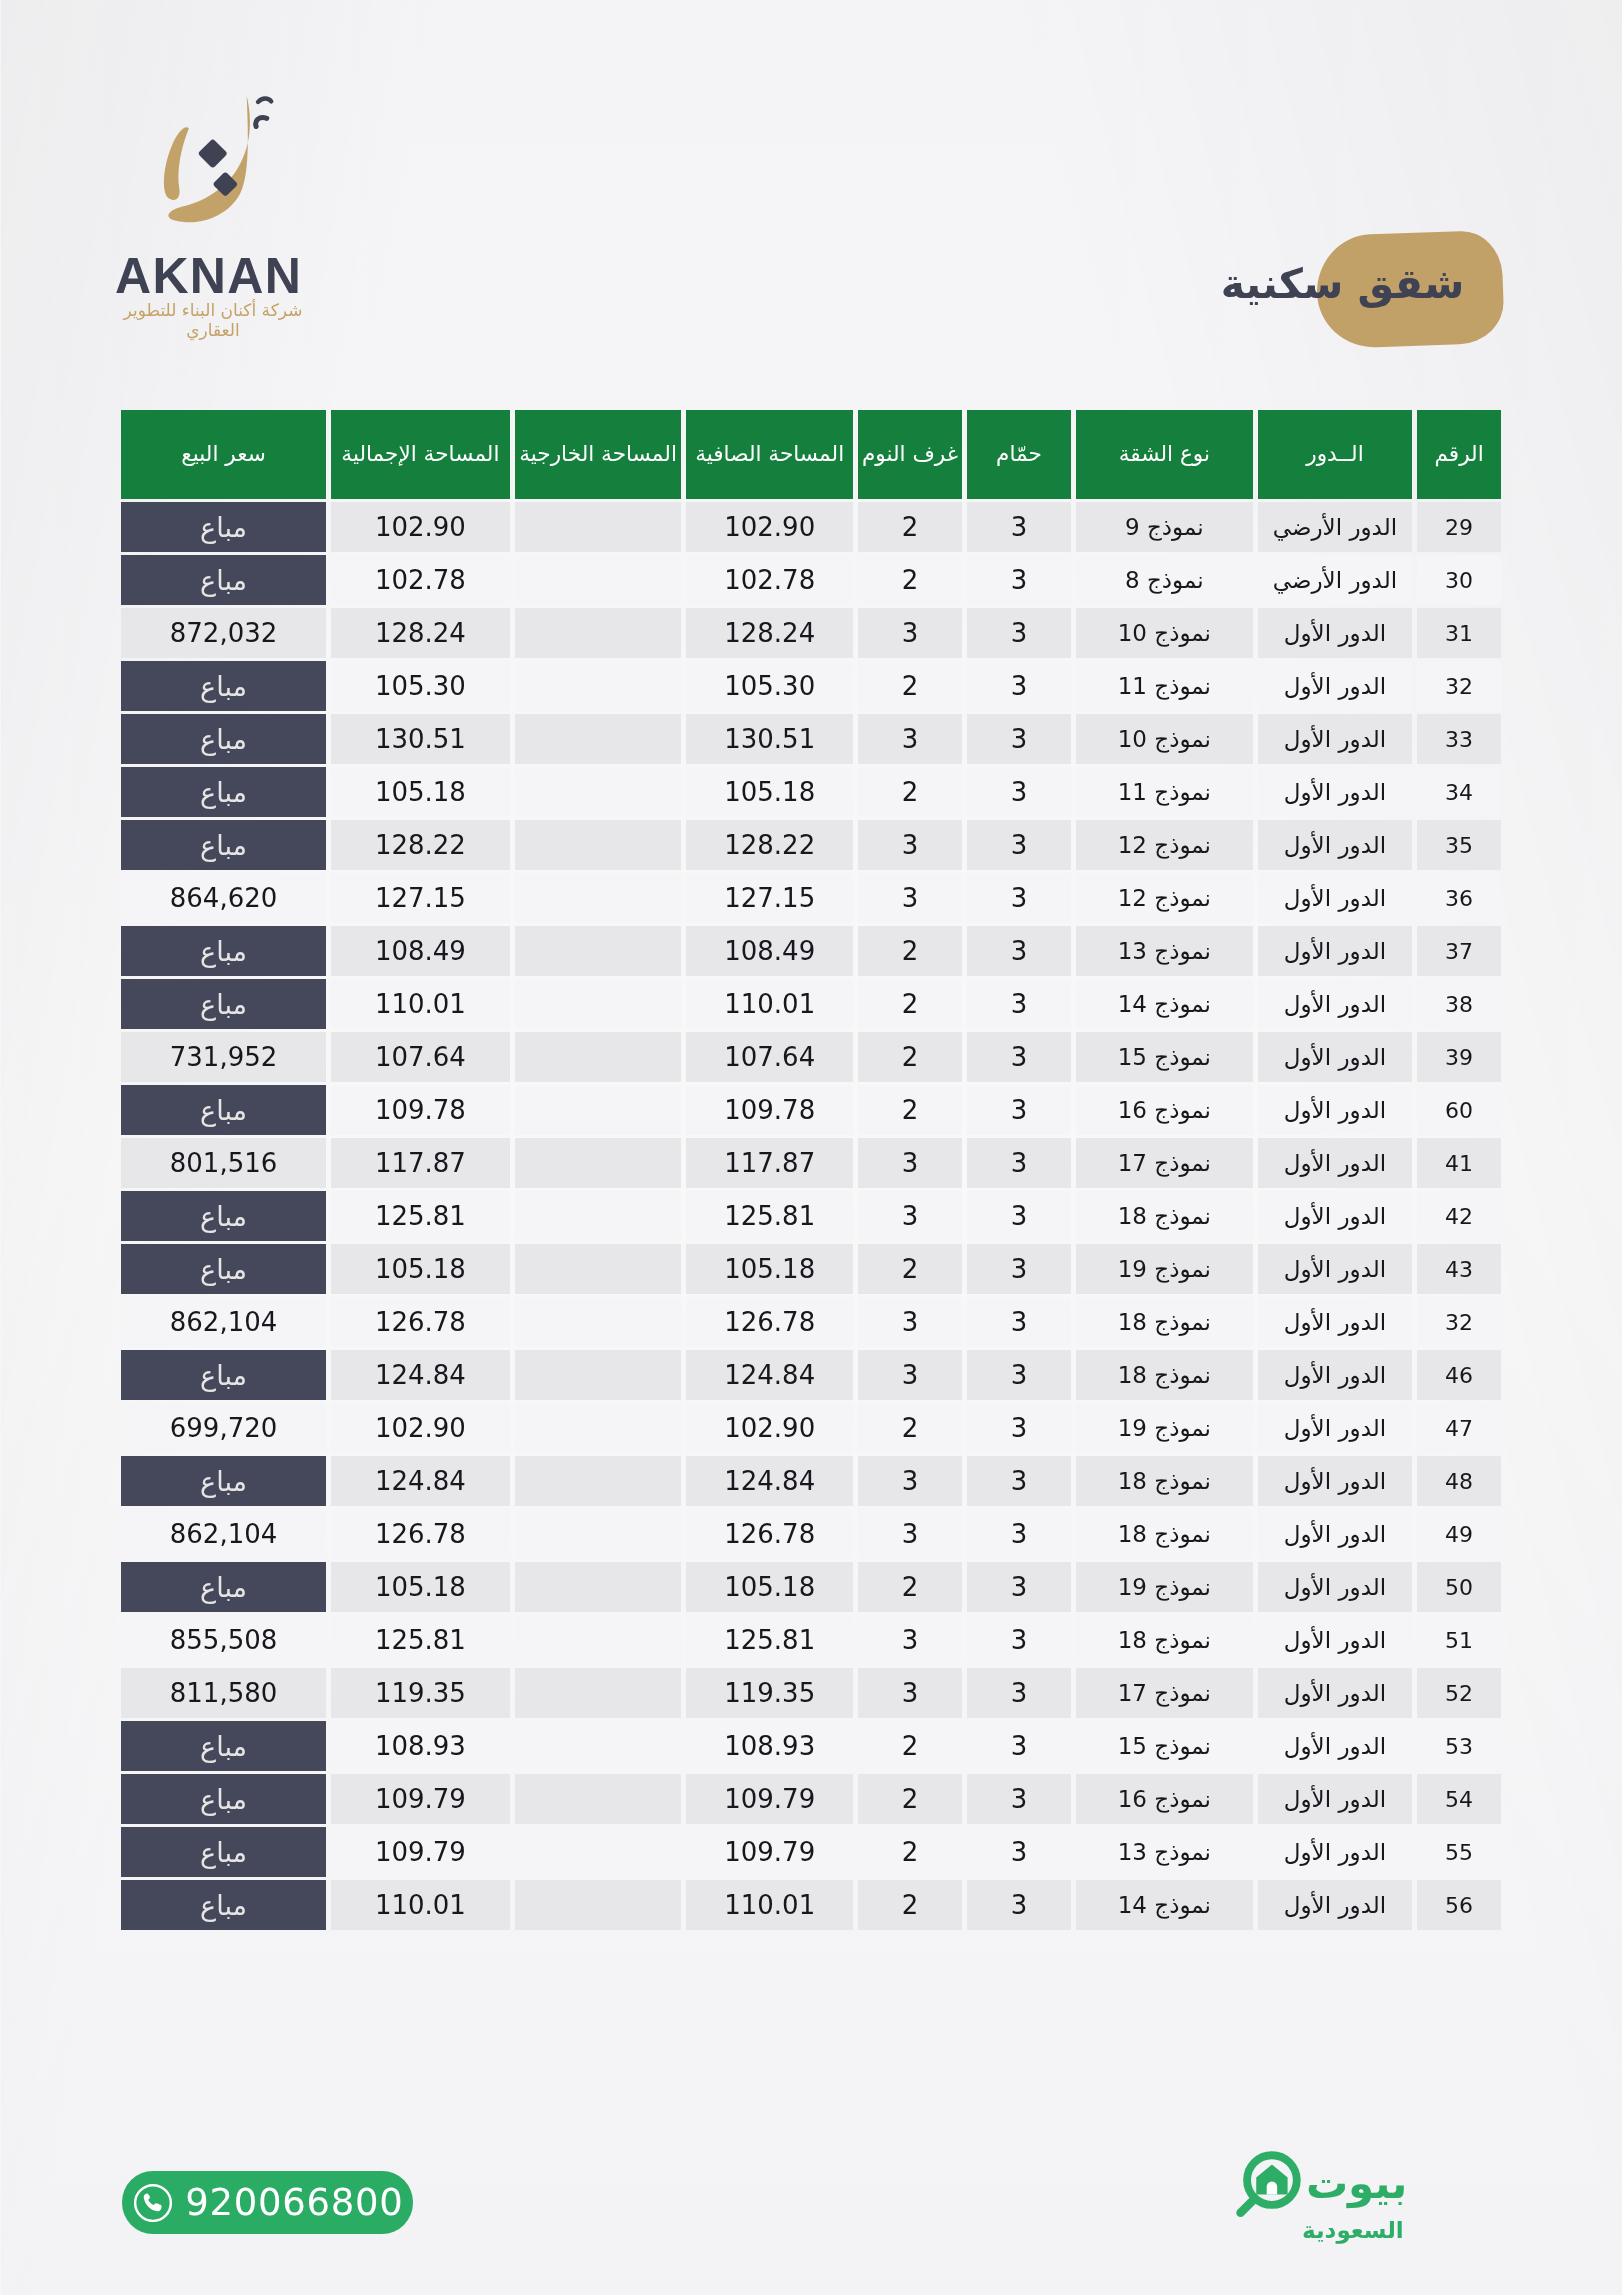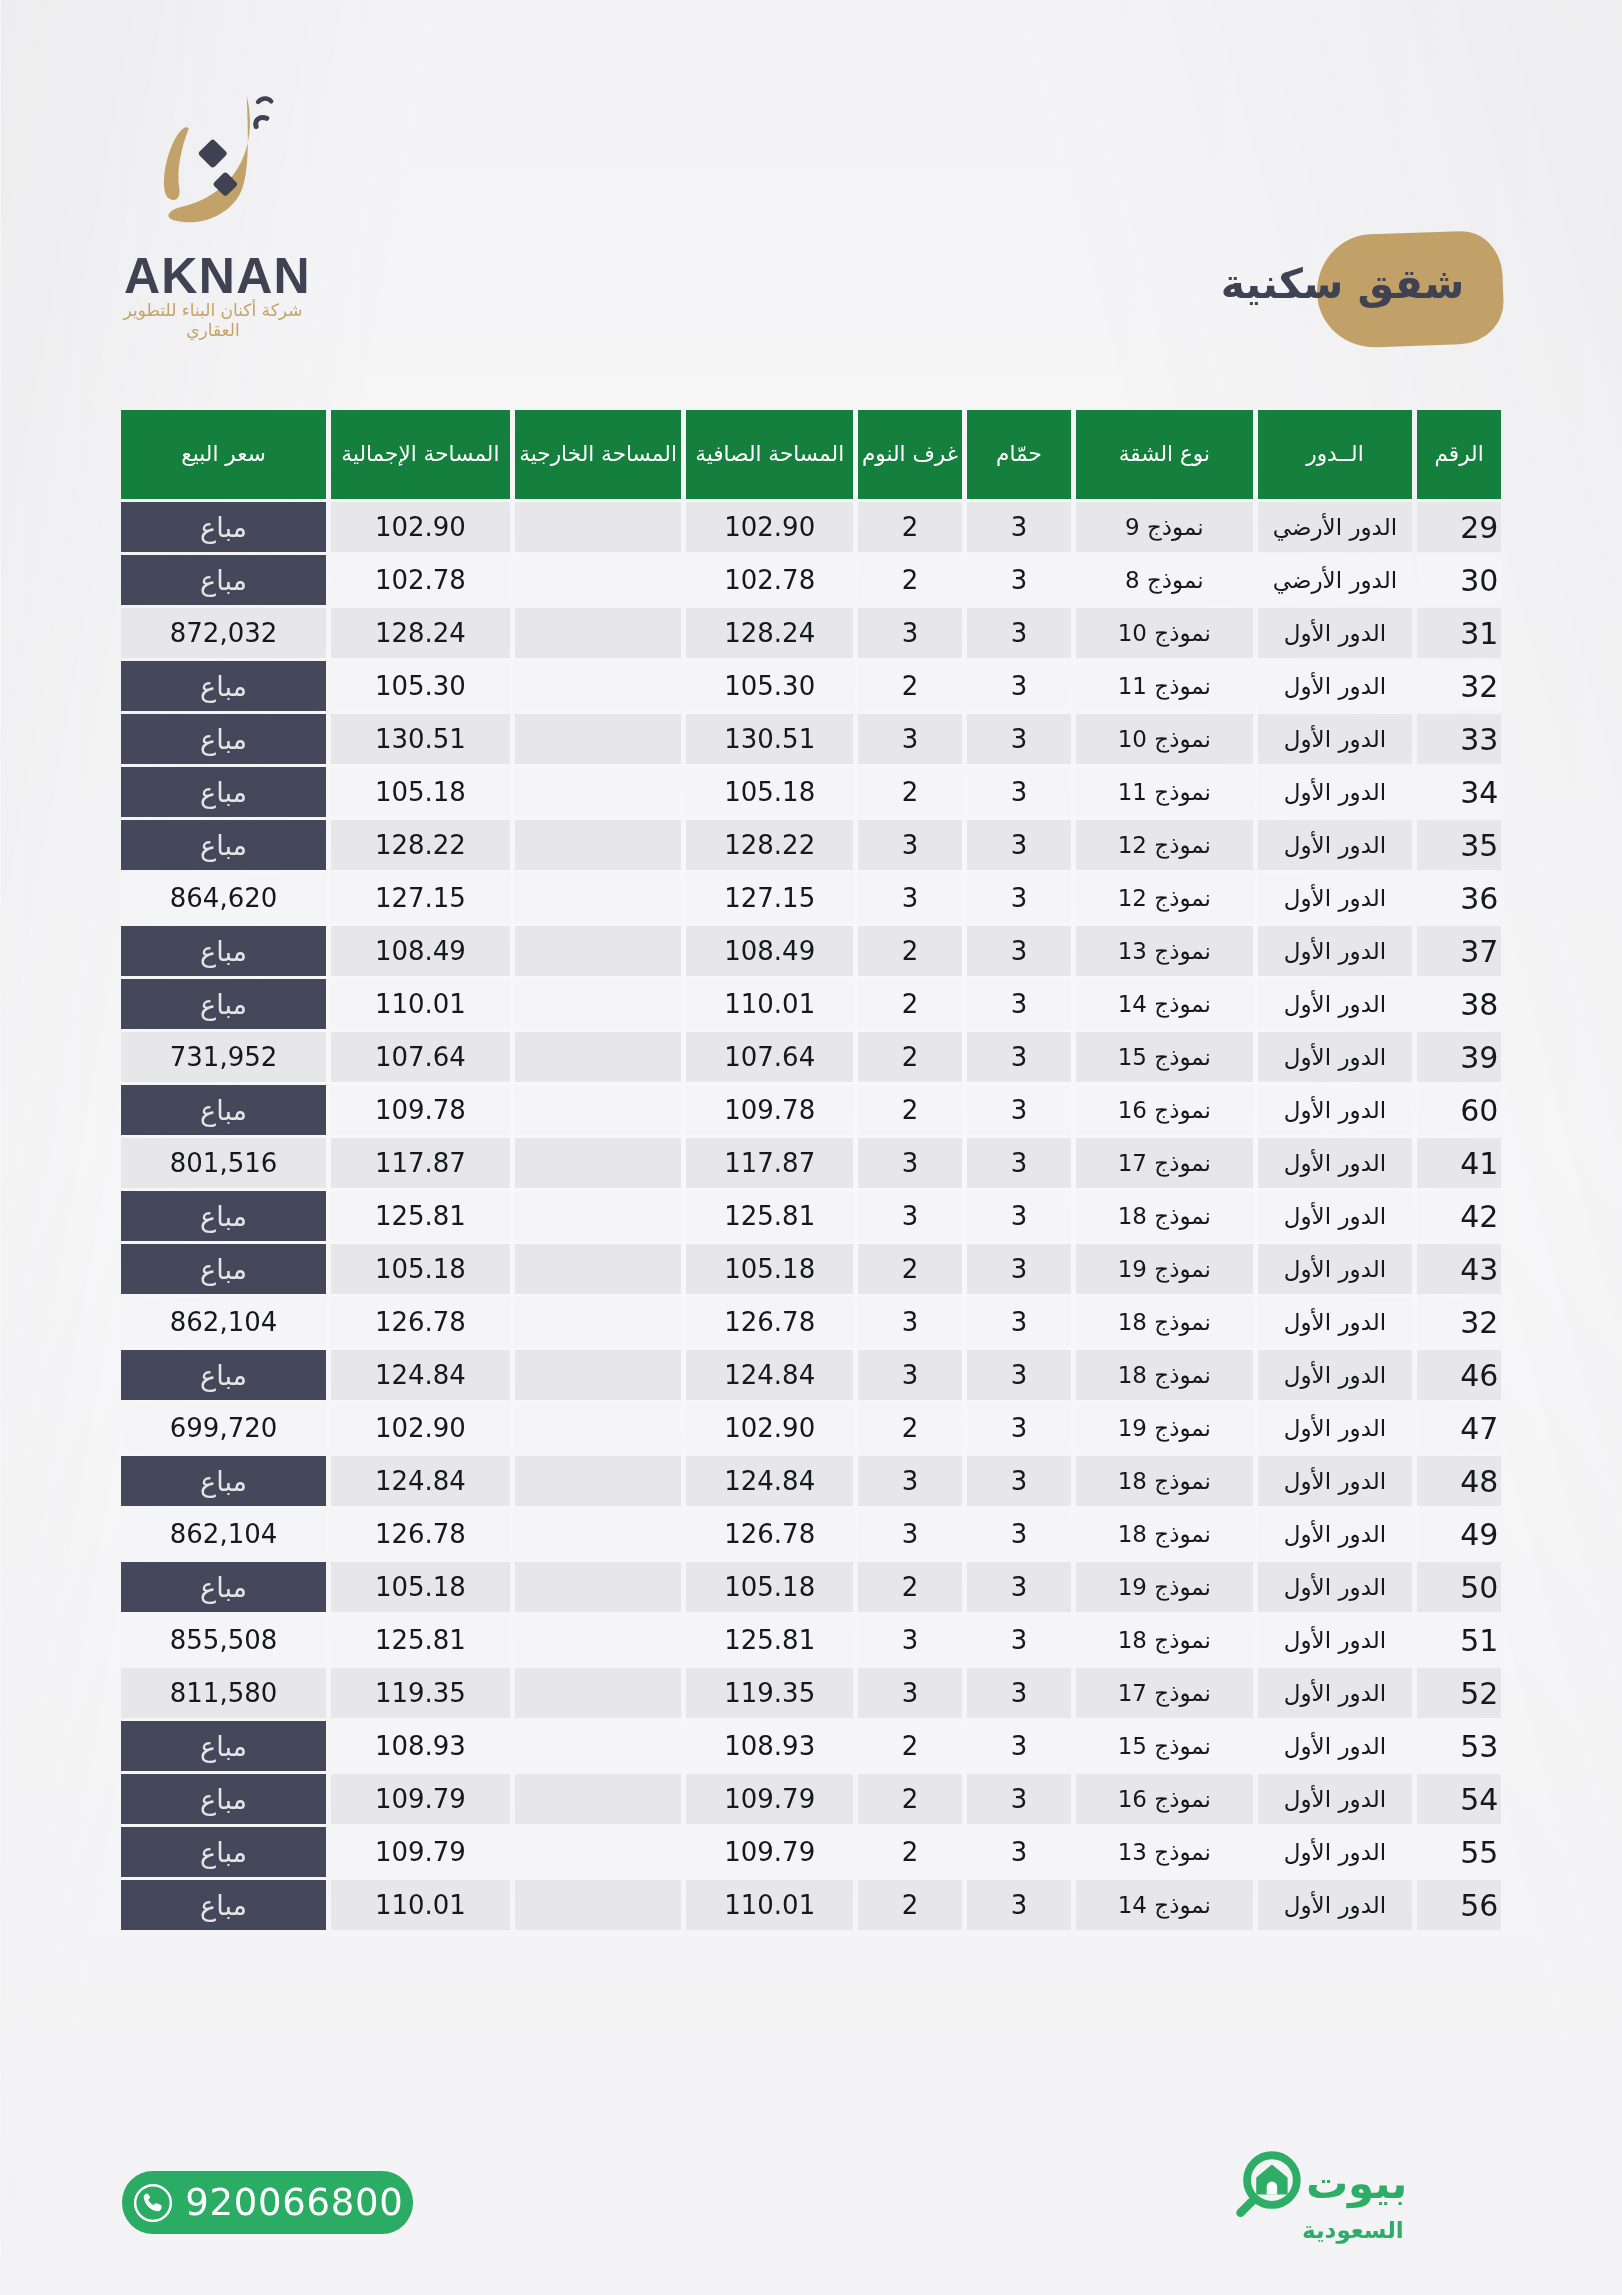--- a/index.html
+++ b/index.html
@@ -10,21 +10,21 @@
     background-image:
       linear-gradient(100deg, rgba(120,120,130,0.06) 0%, rgba(255,255,255,0) 22%),
       linear-gradient(255deg, rgba(120,120,130,0.05) 0%, rgba(255,255,255,0) 28%),
       linear-gradient(180deg, #f4f4f6 0%, #f8f8f9 50%, #f3f3f5 100%);
   }
   .abs{position:absolute;}
 
   
   .logo-mark{left:141px;top:92px;width:151px;height:147px;}
   .logo-word{
-    left:115px;top:247px;width:196px;text-align:right;
+    left:115px;top:247px;width:196px;text-align:left;
     font-family:"Liberation Sans","DejaVu Sans",sans-serif;
     font-size:50px;font-weight:700;letter-spacing:1.3px;color:#3f4252;
   }
   .logo-tag{
     left:102px;top:300px;width:222px;text-align:center;
     font-size:17px;color:#c5a266;
   }
 
   
   .badge-blob{
@@ -41,21 +41,21 @@
   .tbl-wrap{left:116px;top:407px;width:1390px;}
   table{border-collapse:separate;border-spacing:5.2px 3.9px;table-layout:fixed;direction:rtl;width:1390px;}
   th{
     background:#15803d;color:#ffffff;height:89px;vertical-align:middle;text-align:center;
     font-size:21.6px;font-weight:500;line-height:1.4;padding:0 2.6px;
   }
   th.nw{white-space:nowrap;}
   td{height:50px;vertical-align:middle;text-align:center;color:#17181d;padding:0 2.6px;}
   tr.shade td{background:#e7e7ea;}
   tr.light td{background:#f5f5f7;}
-  td.c-no{font-size:30px;text-align:right;}
+  td.c-no{font-size:22px;}
   td.c-floor,td.c-model{font-size:23px;}
   td.c-bath,td.c-bed{font-size:26px;}
   td.c-net,td.c-ext,td.c-total,td.c-price{font-size:26px;}
   tr td.sold{background:#45485a;color:#e5e5e5;font-size:27px;}
 
   
   .phone-pill{
     left:122px;top:2171px;width:291px;height:63px;background:#2bac64;border-radius:31px;
     display:flex;flex-direction:row;align-items:center;justify-content:center;gap:11.8px;direction:ltr;
   }

